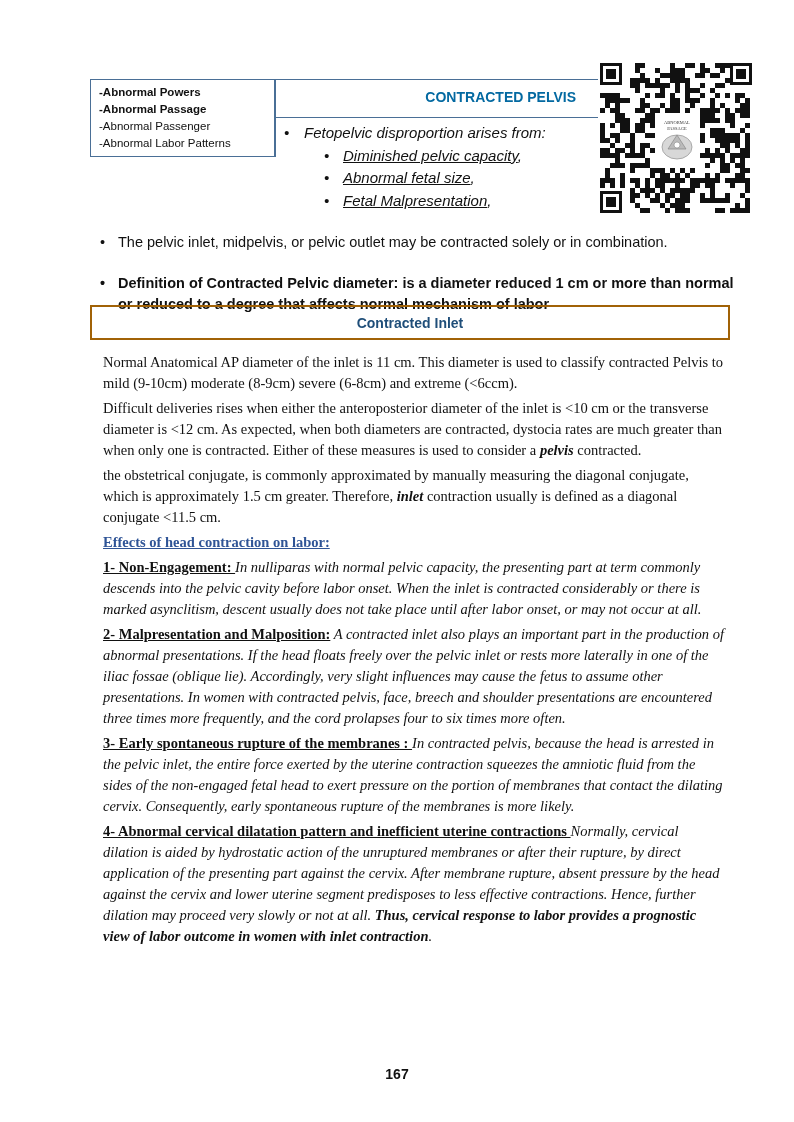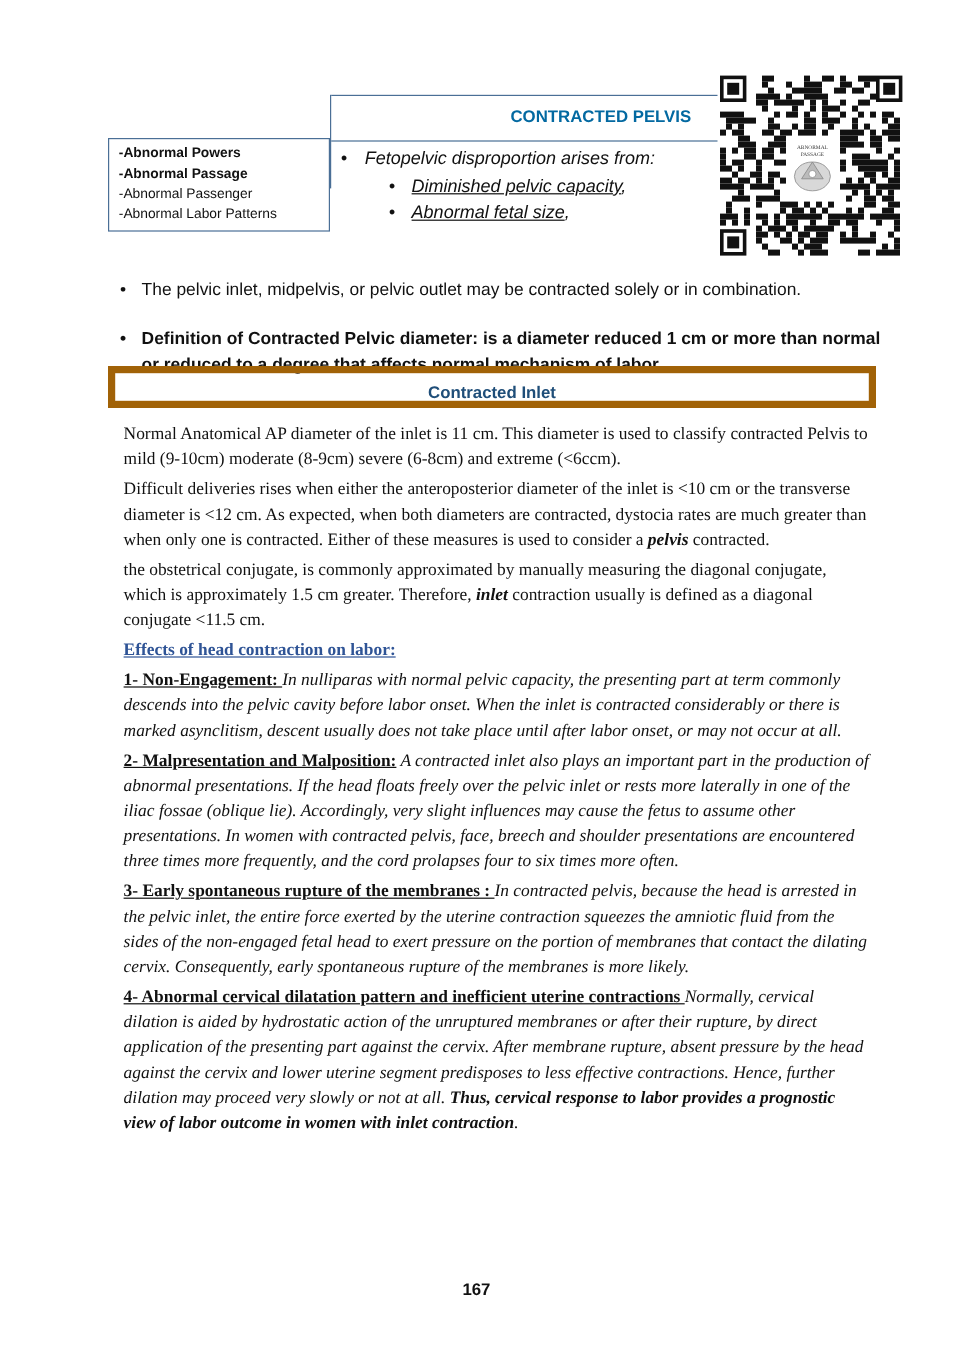--- a/index.html
+++ b/index.html
@@ -1,21 +1,21 @@
 <!DOCTYPE html>
 <html><head>
 <meta charset="utf-8">
 <style>
   html, body { margin: 0; padding: 0; background: #ffffff; }
   body { width: 794px; height: 1122px; position: relative; overflow: hidden;
          font-family: "Liberation Sans", sans-serif; color: #111; }
 
   .abn-box { position: absolute; left: 90px; top: 79px; width: 185px; height: 78px;
              border: 1px solid #4a6f96; box-sizing: border-box; padding: 4px 0 0 8px;
-             font-size: 11.5px; line-height: 17px; margin-top: 36px; }
+             font-size: 11.5px; line-height: 17px; }
   .abn-box .b { font-weight: bold; }
 
   .hline-top { position: absolute; left: 276px; top: 79px; width: 322px; height: 0;
                border-top: 1px solid #4a6f96; }
   .hline-mid { position: absolute; left: 276px; top: 117px; width: 322px; height: 0;
                border-top: 1px solid #4a6f96; }
   .vline { position: absolute; left: 275px; top: 79px; width: 0; height: 78px;
            border-left: 1px solid #4a6f96; }
 
   .cp-title { position: absolute; left: 280px; top: 89px; width: 296px; text-align: right;
@@ -29,21 +29,21 @@
 
   .qr { position: absolute; left: 598px; top: 61px; width: 156px; height: 154px; }
 
   .bullets2 { position: absolute; left: 98px; top: 232px; width: 640px;
               font-size: 14.5px; line-height: 21px; margin: 0; padding: 0; list-style: none; }
   .bullets2 li { position: relative; padding-left: 20px; }
   .bullets2 li::before { content: "•"; position: absolute; left: 2px; }
   .bullets2 li.b { font-weight: bold; margin-top: 20px; }
 
   .ci-box { position: absolute; left: 90px; top: 305px; width: 640px; height: 35px;
-            border: 6px solid #a16207; box-sizing: border-box; text-align: center;
+            border: 2px solid #a16207; box-sizing: border-box; text-align: center;
             line-height: 33px; font-weight: bold; color: #1f4e79; font-size: 14px; }
 
   .body-text { position: absolute; left: 99px; top: 348px; width: 630px;
                font-size: 14.5px; line-height: 21px; }
   .body-text p { margin: 4px; font-family: Liberation Serif, serif; }
   .body-text .it { font-style: italic; }
   .body-text .bi { font-style: italic; font-weight: bold; text-align: right; }
   .body-text .effects { color: #2f5496; font-weight: bold; text-decoration: underline; }
   .body-text .hd { font-weight: bold; text-decoration: underline; font-style: normal; }
 
@@ -64,20 +64,21 @@
 <div class="hline-mid"></div>
 <div class="vline"></div>
 
 <div class="cp-title">CONTRACTED PELVIS</div>
 
 <div class="feto">
   <div class="lead">Fetopelvic disproportion arises from:</div>
   <ul>
     <li><span class="u">Diminished pelvic capacity</span><span>,</span></li>
     <li><span class="u">Abnormal fetal size</span><span>,</span></li>
+    <li><span class="u">Fetal Malpresentation</span><span>,</span></li>
   </ul>
 </div>
 
 <svg class="qr" viewBox="0 0 156 154" xmlns="http://www.w3.org/2000/svg">
   <rect x="0" y="0" width="156" height="154" fill="#fff"></rect>
   <g id="qr-modules" fill="#111">
       <rect x="37" y="2" width="5" height="5"></rect>
       <rect x="42" y="2" width="5" height="5"></rect>
       <rect x="72" y="2" width="5" height="5"></rect>
       <rect x="87" y="2" width="5" height="5"></rect>

